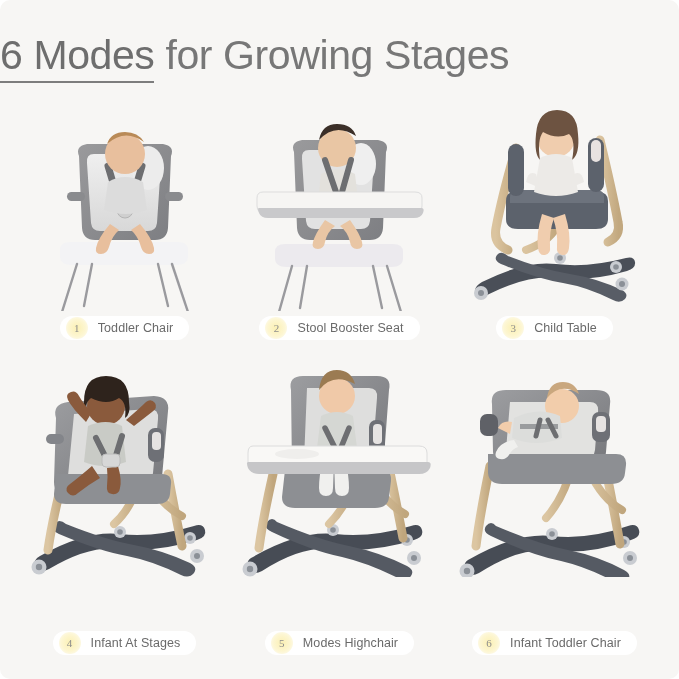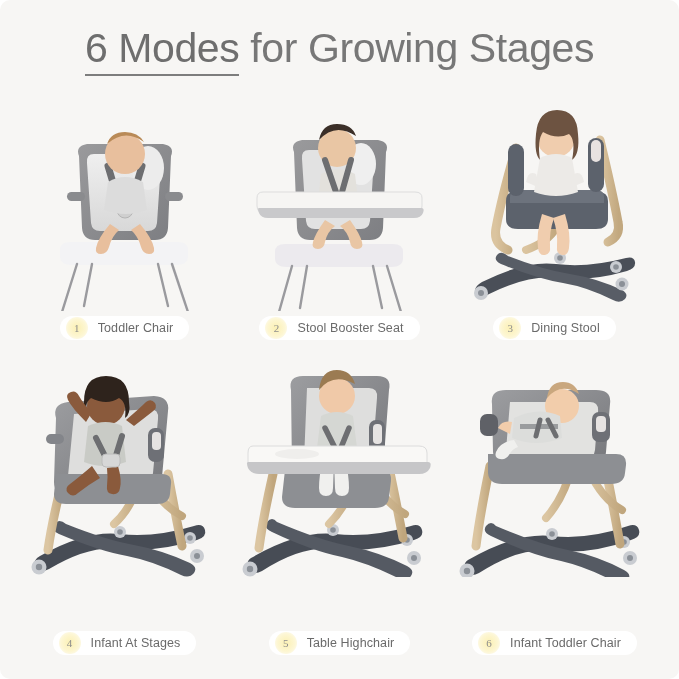--- a/index.html
+++ b/index.html
@@ -13,22 +13,21 @@
     position:relative;
     width:679px;height:679px;
     background:#f7f6f4;
     border-radius:10px;
     overflow:hidden;
     box-sizing:border-box;
   }
   
   #title-wrap{
     position:absolute;
-    left:0;right:0;top:25px;
-    text-align:center;
+    left:0;right:0;top:32px;
   }
   #title{
     display:inline-block;
     font-size:41px;
     letter-spacing:-0.4px;
     color:#6e6e6e;
     font-weight:400;
     white-space:nowrap;
   }
   #title .underlined{
@@ -242,21 +241,21 @@
     </div>
     <div class="label-slot s1">
       <div class="pill">
         <span class="badge">2</span>
         <span class="label-text">Stool Booster Seat</span>
       </div>
     </div>
     <div class="label-slot s2">
       <div class="pill">
         <span class="badge">3</span>
-        <span class="label-text">Dining Stool</span>
+        <span class="label-text">Child Table</span>
       </div>
     </div>
   </div>
 
   <div class="row" id="row-2">
 
     <div class="cell c0">
       <div class="photo">
         <svg viewBox="0 0 205 215" xmlns="http://www.w3.org/2000/svg">
           <defs>
@@ -412,21 +411,21 @@
   <div class="label-row" id="labels-2">
     <div class="label-slot s0">
       <div class="pill">
         <span class="badge">4</span>
         <span class="label-text">Infant At Stages</span>
       </div>
     </div>
     <div class="label-slot s1">
       <div class="pill">
         <span class="badge">5</span>
-        <span class="label-text">Table Highchair</span>
+        <span class="label-text">Modes Highchair</span>
       </div>
     </div>
     <div class="label-slot s2">
       <div class="pill">
         <span class="badge">6</span>
         <span class="label-text">Infant Toddler Chair</span>
       </div>
     </div>
   </div>
 

